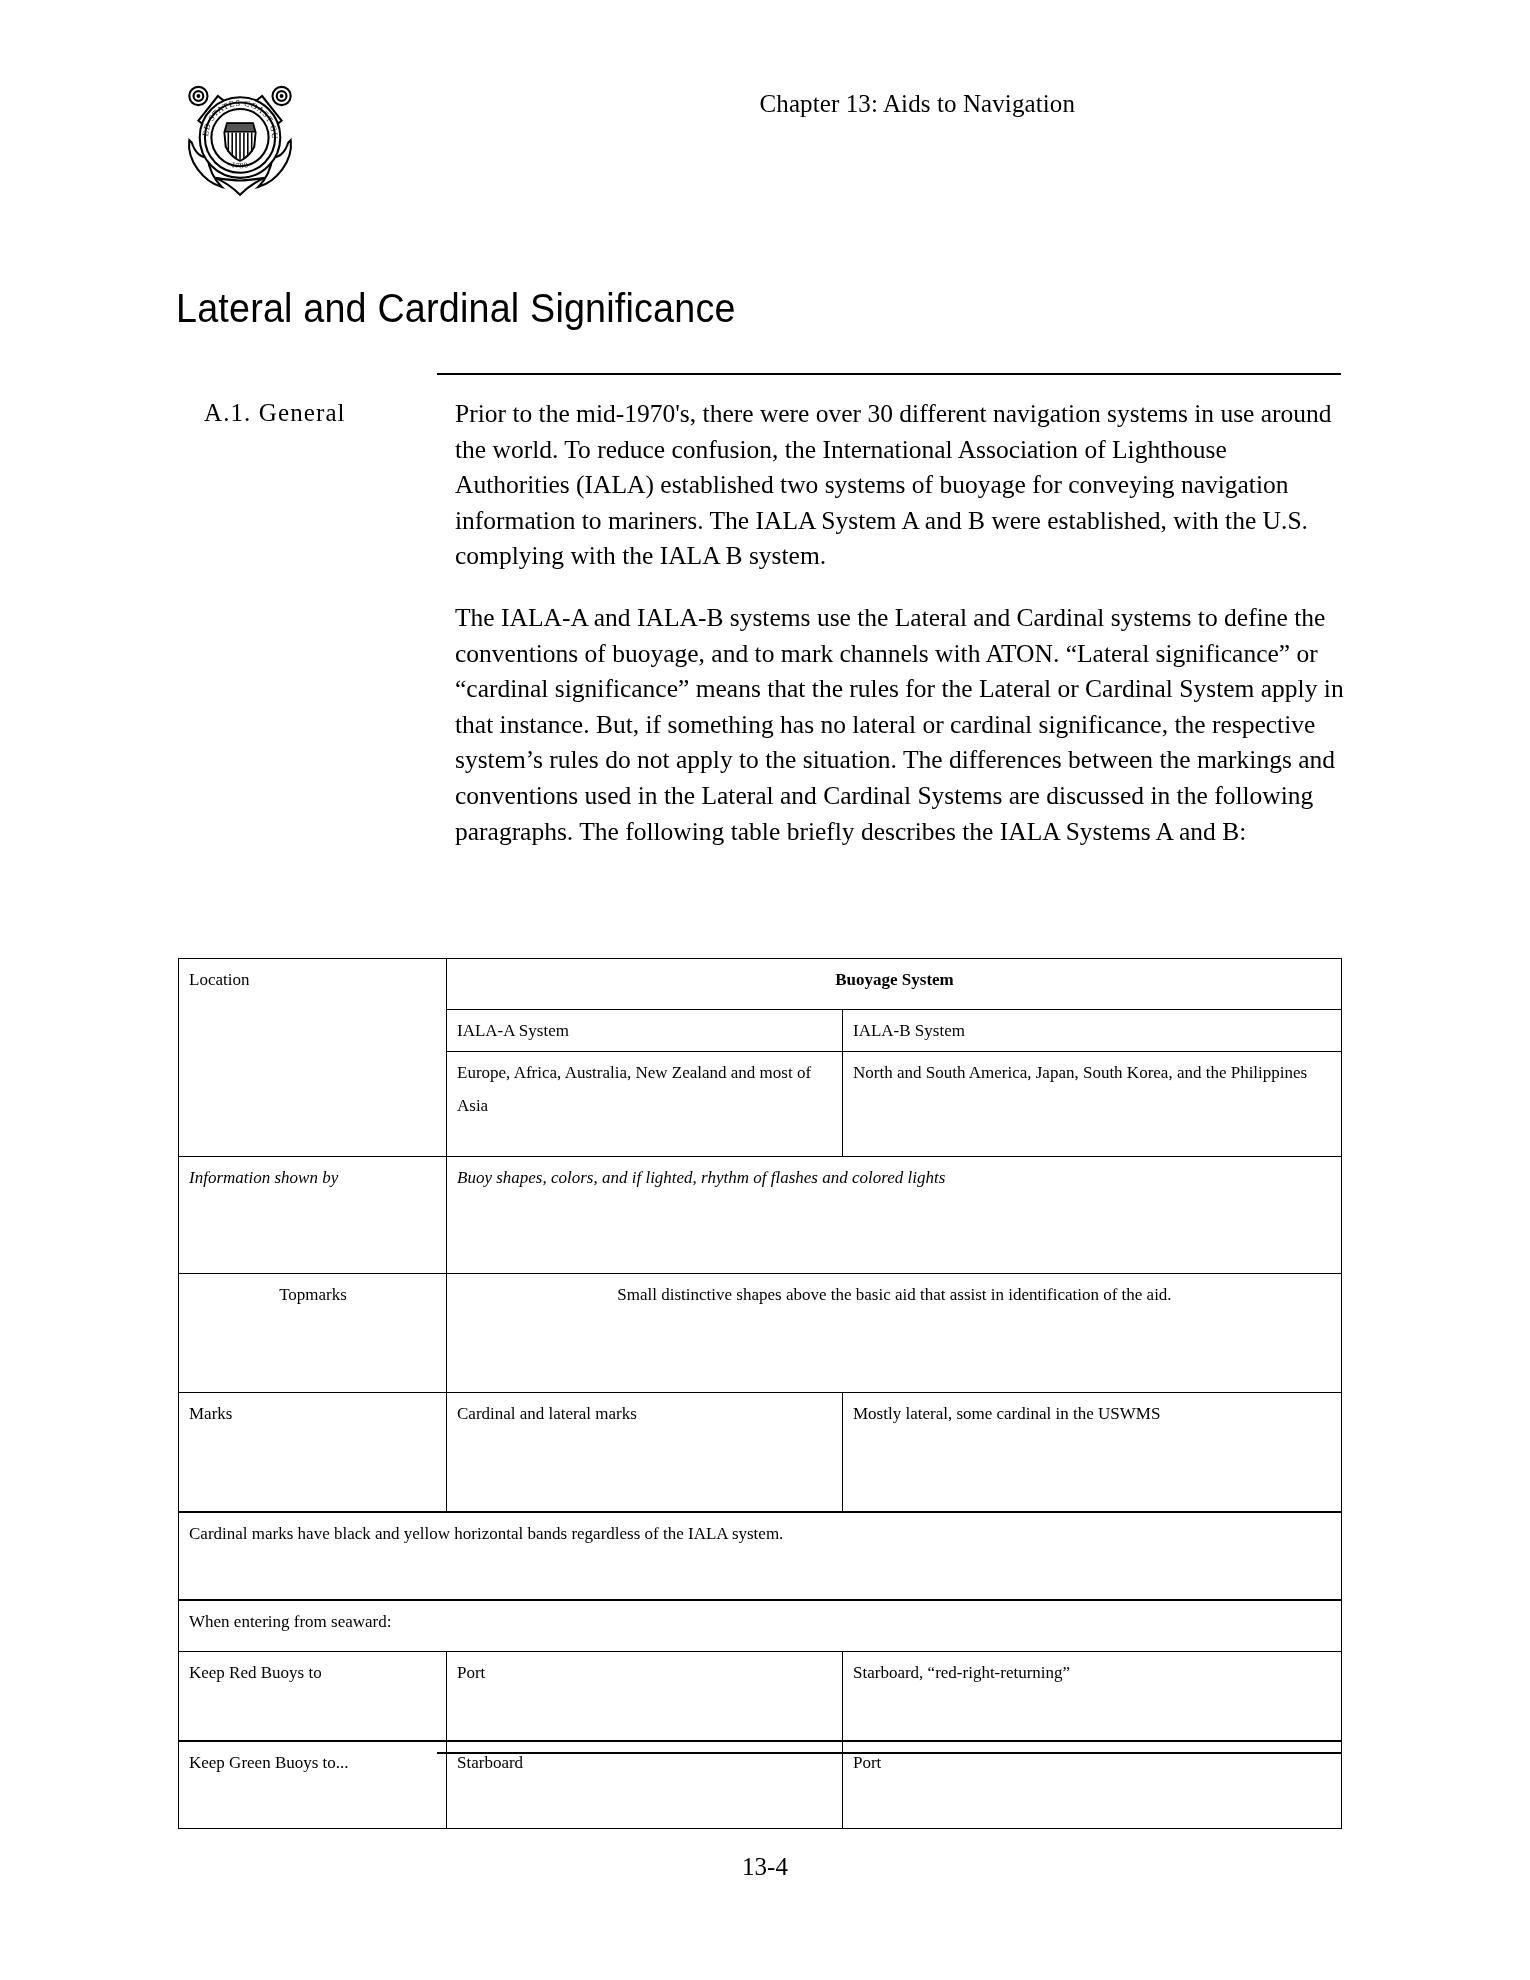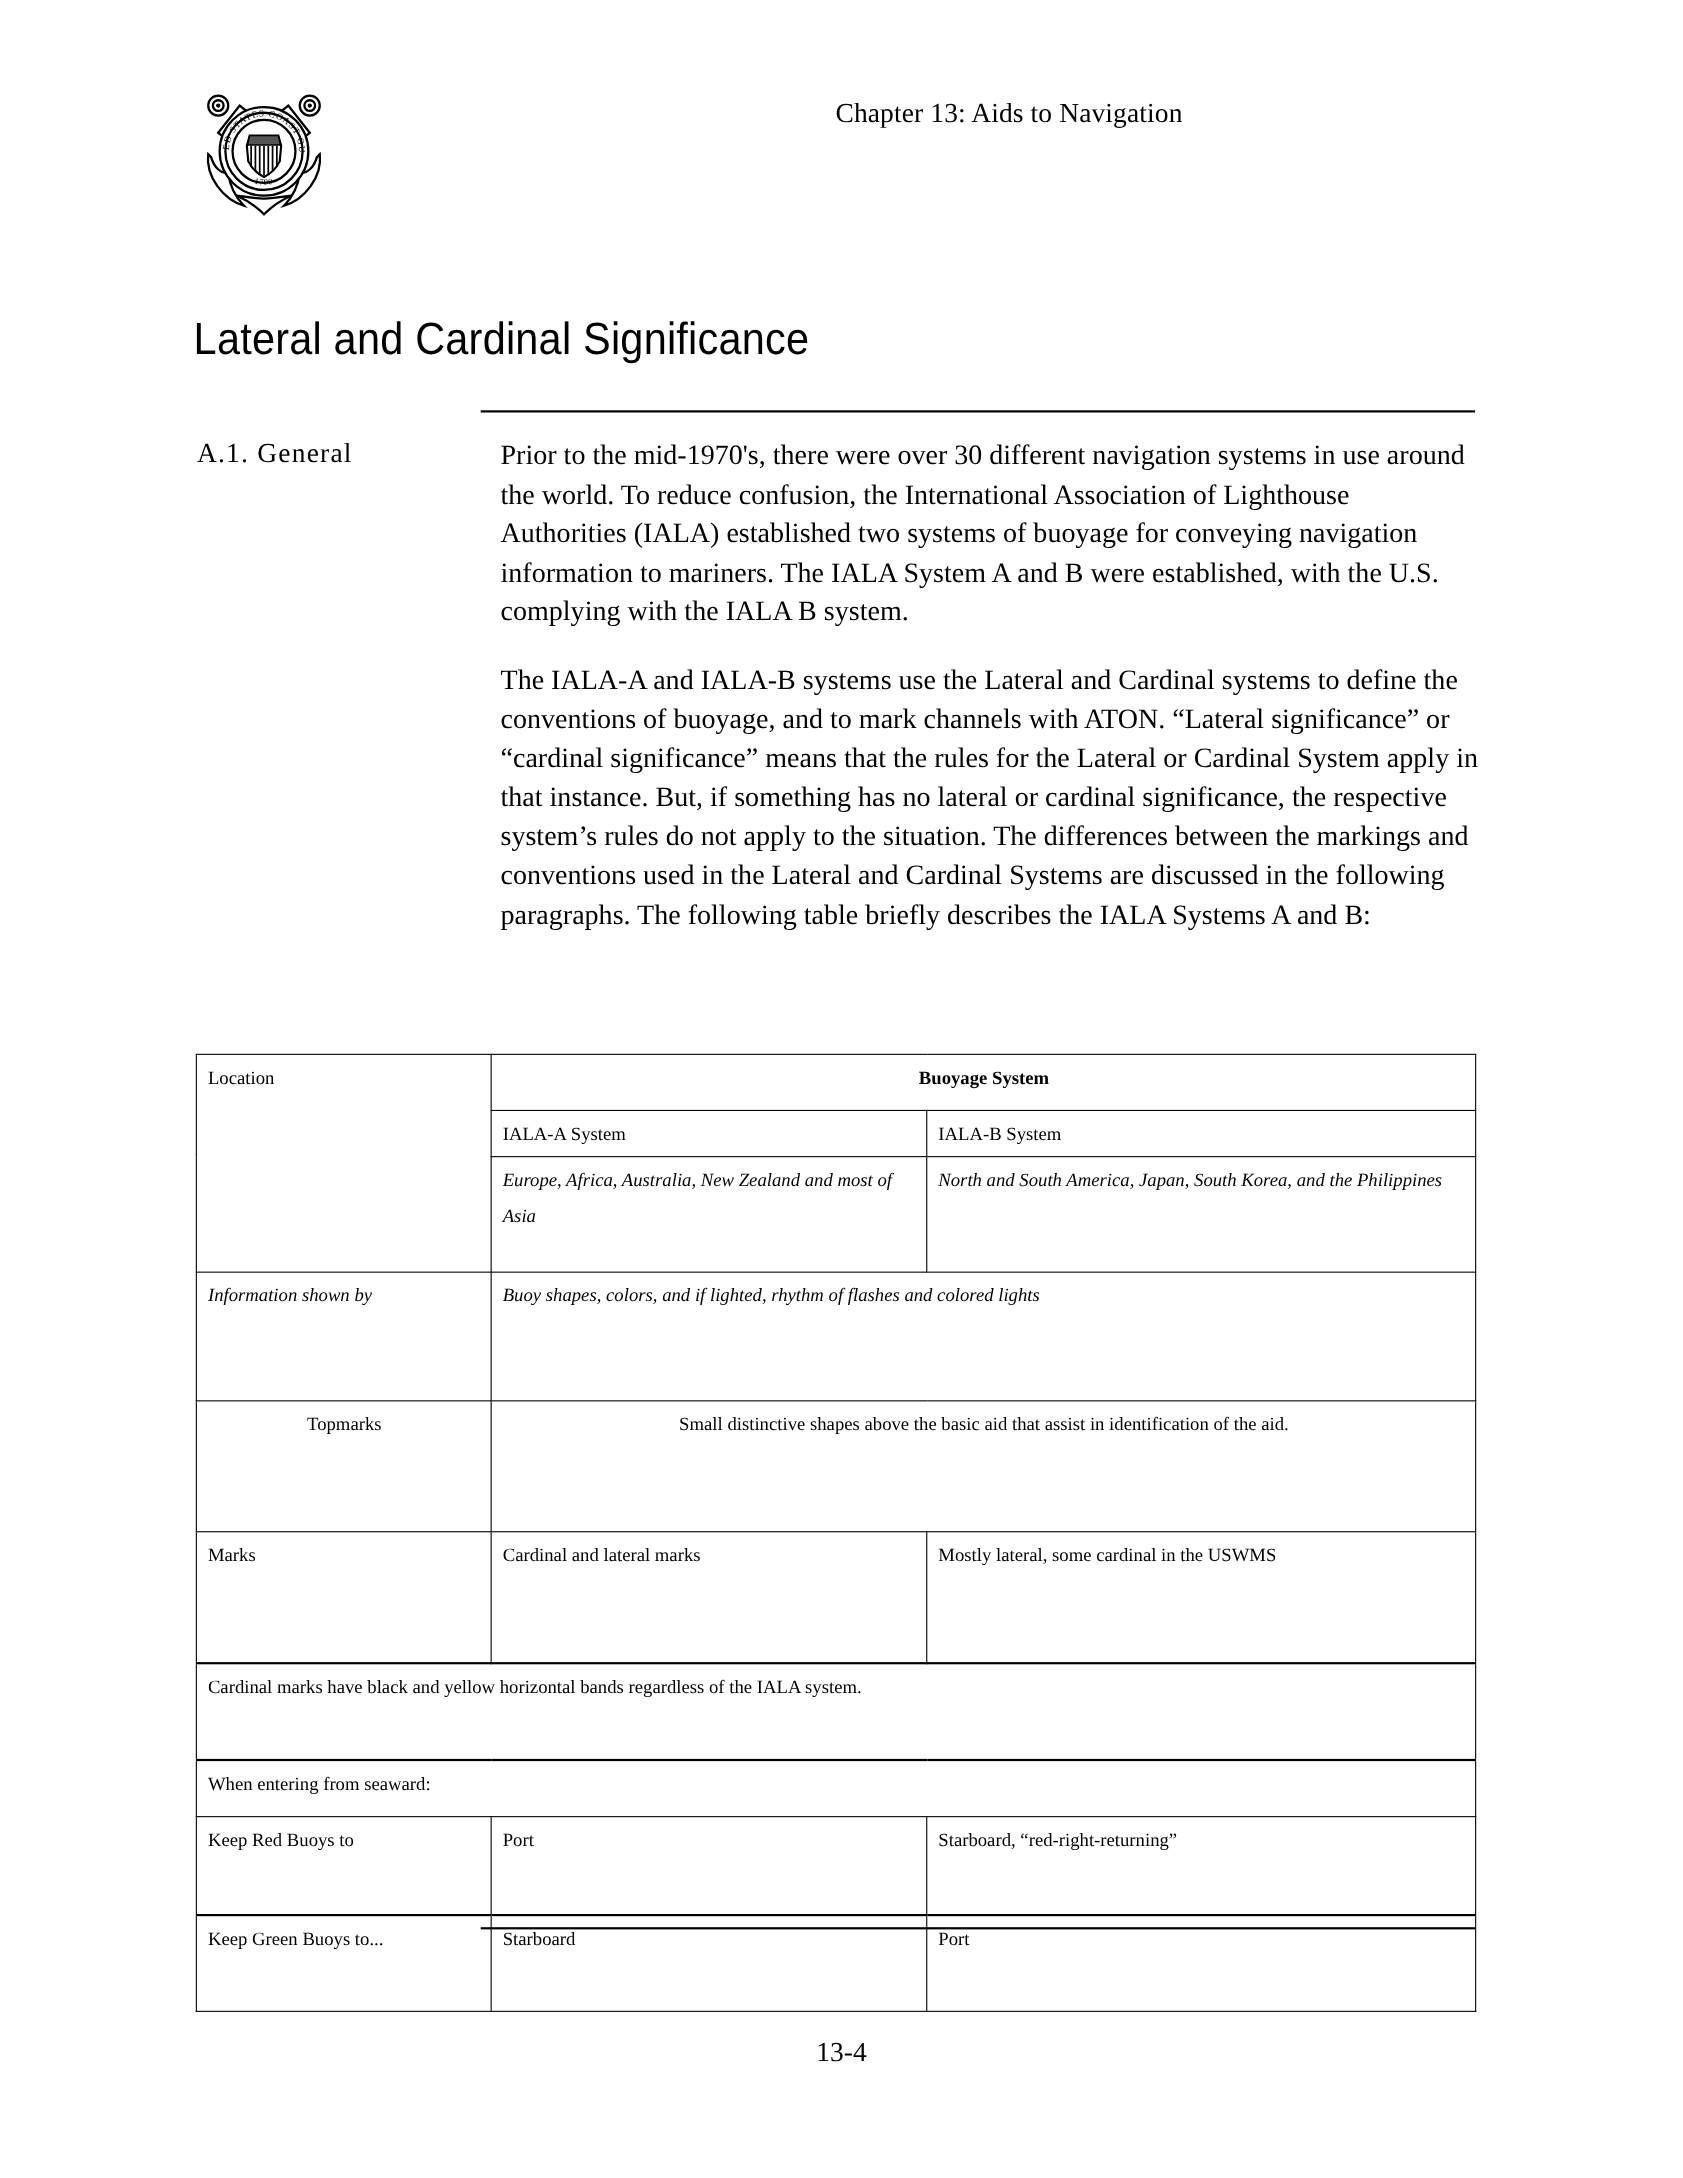--- a/index.html
+++ b/index.html
@@ -67,21 +67,21 @@
     left: 437px;
     top: 373px;
     width: 904px;
     height: 0;
     border-top: 2.5px solid #000;
   }
 
   
   .section-label {
     position: absolute;
-    left: 179px;
+    left: 204px;
     top: 399px;
     font-size: 25px;
     letter-spacing: 1.1px;
     white-space: nowrap;
   }
   .body-col {
     position: absolute;
     left: 455px;
     top: 396px;
     width: 890px;
@@ -112,21 +112,21 @@
     vertical-align: top;
     padding: 4px 9px 4px 10px;
   }
   table.iala td.topline-thick { border-top-width: 2.6px; }
   col.c1 { width: 268px; }
   col.c2 { width: 396px; }
   col.c3 { width: 499px; }
 
   .cell-center { text-align: center; }
   .h-pad-s  { height: 42px; font-weight: bold; }
-  .row-loc td   { height: 96px; font-style: italic; }
+  .row-loc td   { height: 96px; }
   .row-info td  { height: 108px; font-style: italic; }
   .row-top td   { height: 110px; text-align: center; }
   .row-marks td { height: 110px; }
   .row-card td  { height: 78px; }
   .row-seaward td { height: 42px; }
   .row-red td   { height: 80px; }
   .row-green td { height: 78px; }
 
   
   .footer-rule {

